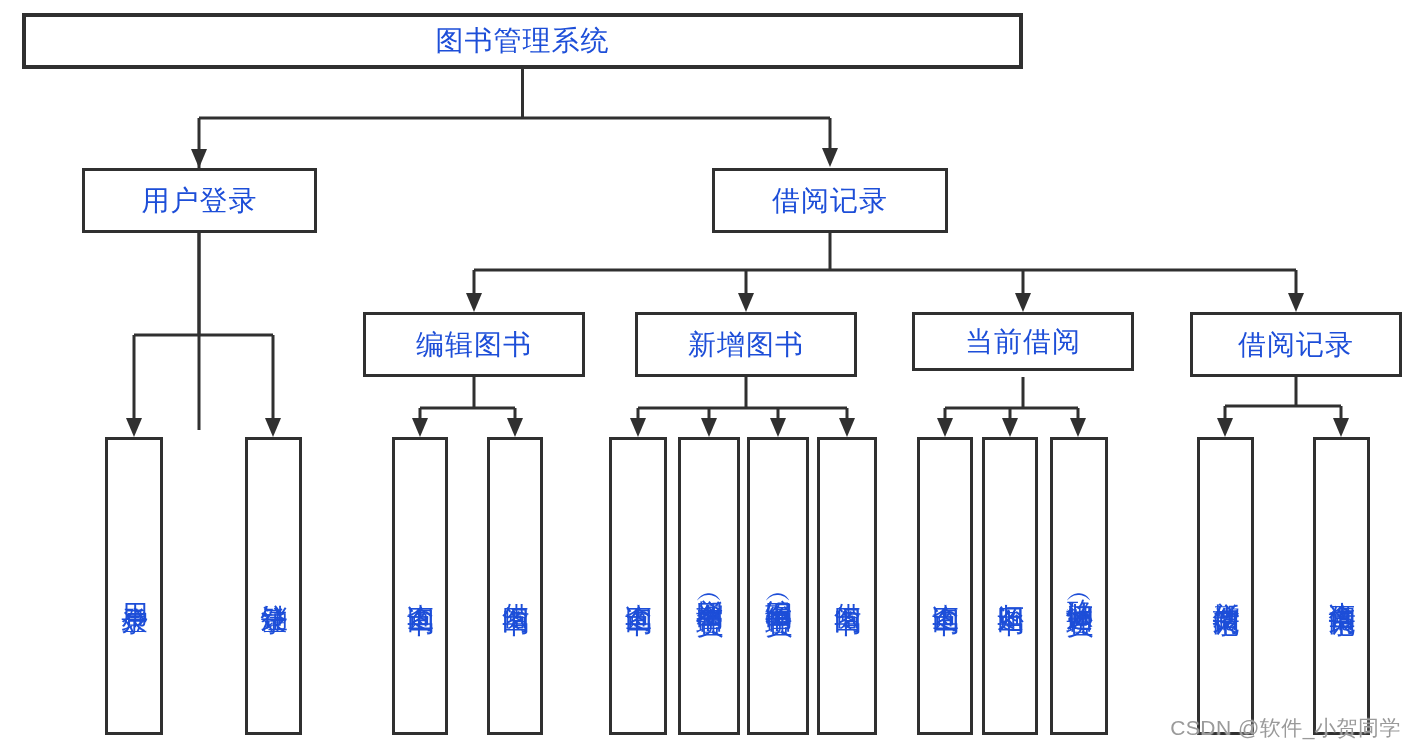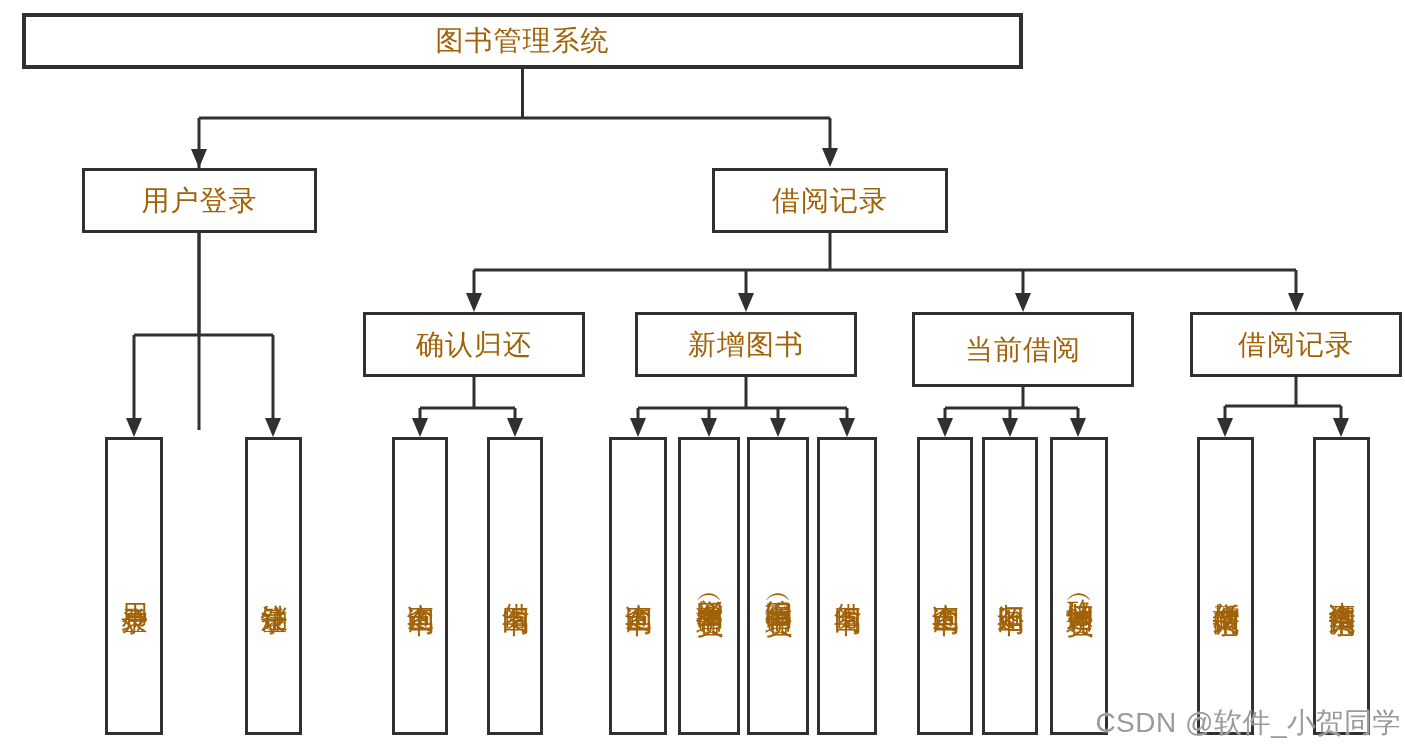--- a/index.html
+++ b/index.html
@@ -15,41 +15,41 @@
     position: absolute;
     left: 0; top: 0;
     width: 1405px; height: 747px;
     z-index: 0;
   }
   .node {
     position: absolute;
     box-sizing: border-box;
     background: #ffffff;
     border: 3px solid #303030;
-    color: #a16207;
+    color: #1d4ed8;
     display: flex;
     align-items: center;
     justify-content: center;
     text-align: center;
     z-index: 1;
   }
   .h-node { font-size: 28px; letter-spacing: 1px; white-space: nowrap; }
   .root-node { border-width: 4px; }
   .v-node {
     writing-mode: vertical-rl;
     text-orientation: mixed;
     font-size: 27px;
     line-height: 1.1;
     letter-spacing: 2px;
   }
   .watermark {
     position: absolute;
     right: 4px;
     bottom: 5px;
-    font-size: 28px;
+    font-size: 21px;
     color: #9a9a9a;
     letter-spacing: 0.5px;
     z-index: 5;
     white-space: nowrap;
     text-shadow: 0 0 2px #ffffff;
   }
 </style>
 </head>
 <body>
 
@@ -93,23 +93,23 @@
       <polygon points="1217,418 1233,418 1225,437"></polygon>
       <polygon points="1333,418 1349,418 1341,437"></polygon>
     </g>
   </svg>
 
   <div class="node h-node root-node" style="left:22px; top:13px; width:1001px; height:56px;">图书管理系统</div>
 
   <div class="node h-node" style="left:82px; top:168px; width:235px; height:65px;">用户登录</div>
   <div class="node h-node" style="left:712px; top:168px; width:236px; height:65px;">借阅记录</div>
 
-  <div class="node h-node" style="left:363px; top:312px; width:222px; height:65px;">确认归还</div>
+  <div class="node h-node" style="left:363px; top:312px; width:222px; height:65px;">编辑图书</div>
   <div class="node h-node" style="left:635px; top:312px; width:222px; height:65px;">新增图书</div>
-  <div class="node h-node" style="left:912px; top:312px; width:222px; height:75px;">当前借阅</div>
+  <div class="node h-node" style="left:912px; top:312px; width:222px; height:59px;">当前借阅</div>
   <div class="node h-node" style="left:1190px; top:312px; width:212px; height:65px;">借阅记录</div>
 
   <div class="node v-node" style="left:105px; top:437px; width:58px; height:298px;">用户登录</div>
   <div class="node v-node" style="left:245px; top:437px; width:57px; height:298px;">注销登录</div>
 
   <div class="node v-node" style="left:392px; top:437px; width:56px; height:298px;">查询图书</div>
   <div class="node v-node" style="left:487px; top:437px; width:56px; height:298px;">借阅图书</div>
 
   <div class="node v-node" style="left:609px; top:437px; width:58px; height:298px;">查询图书</div>
   <div class="node v-node" style="left:678px; top:437px; width:62px; height:298px;">新增图书（管理员）</div>

